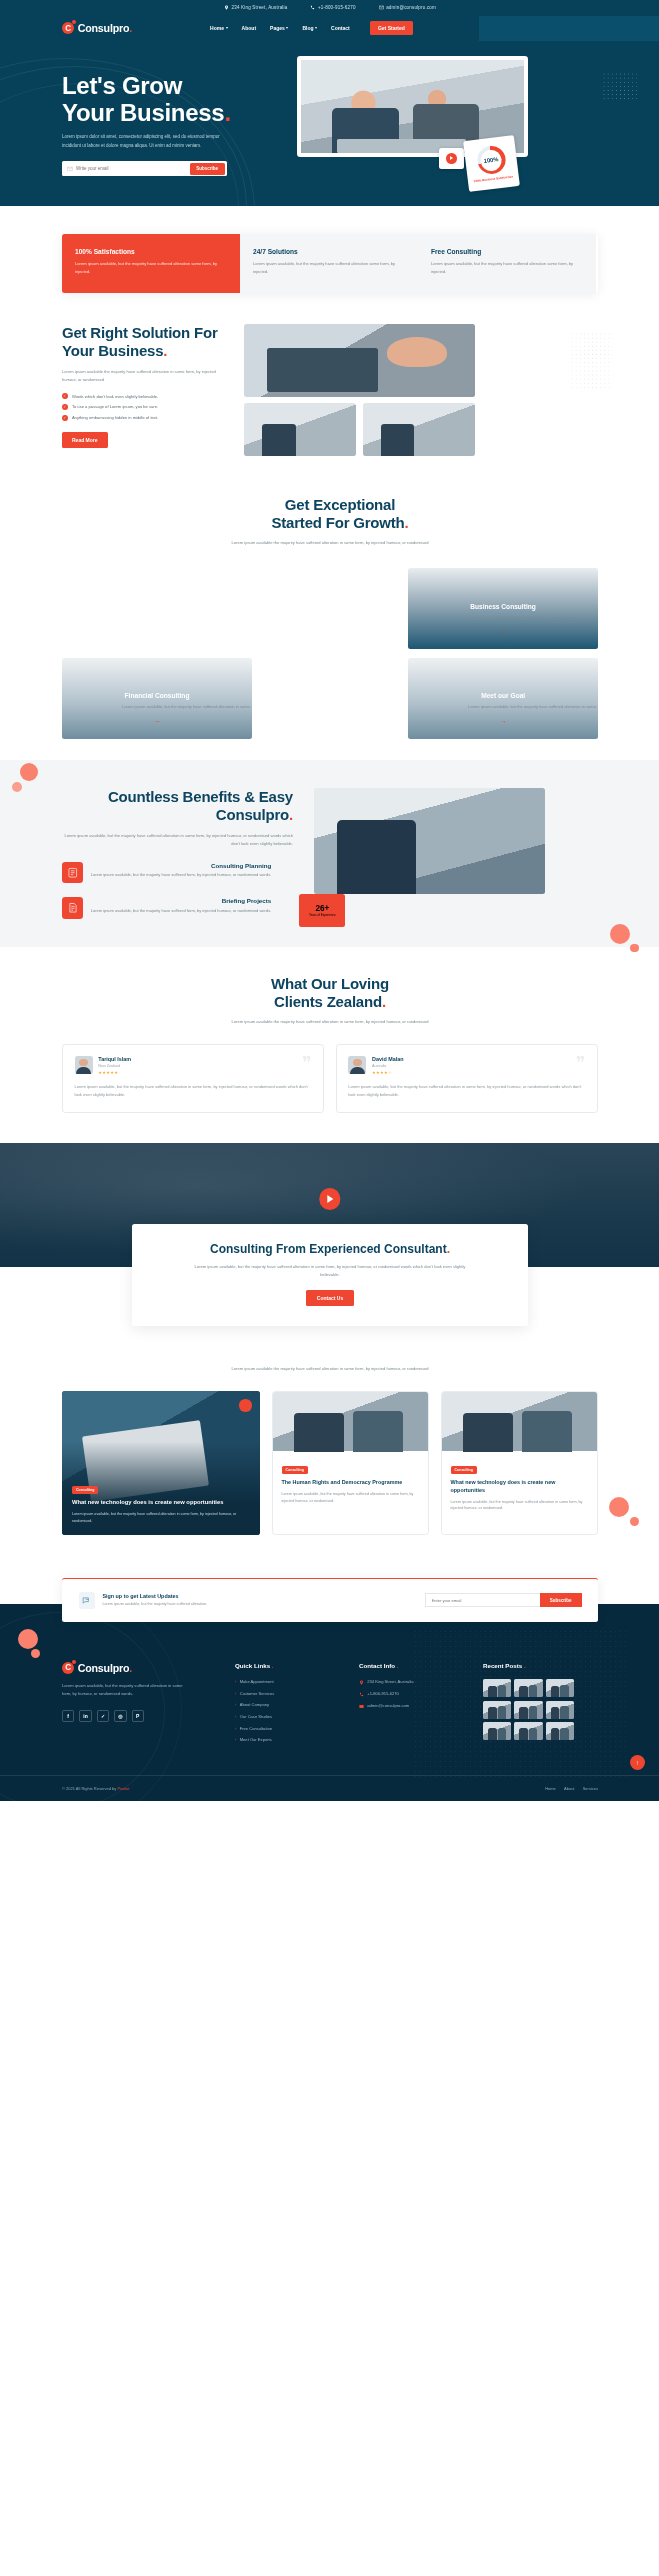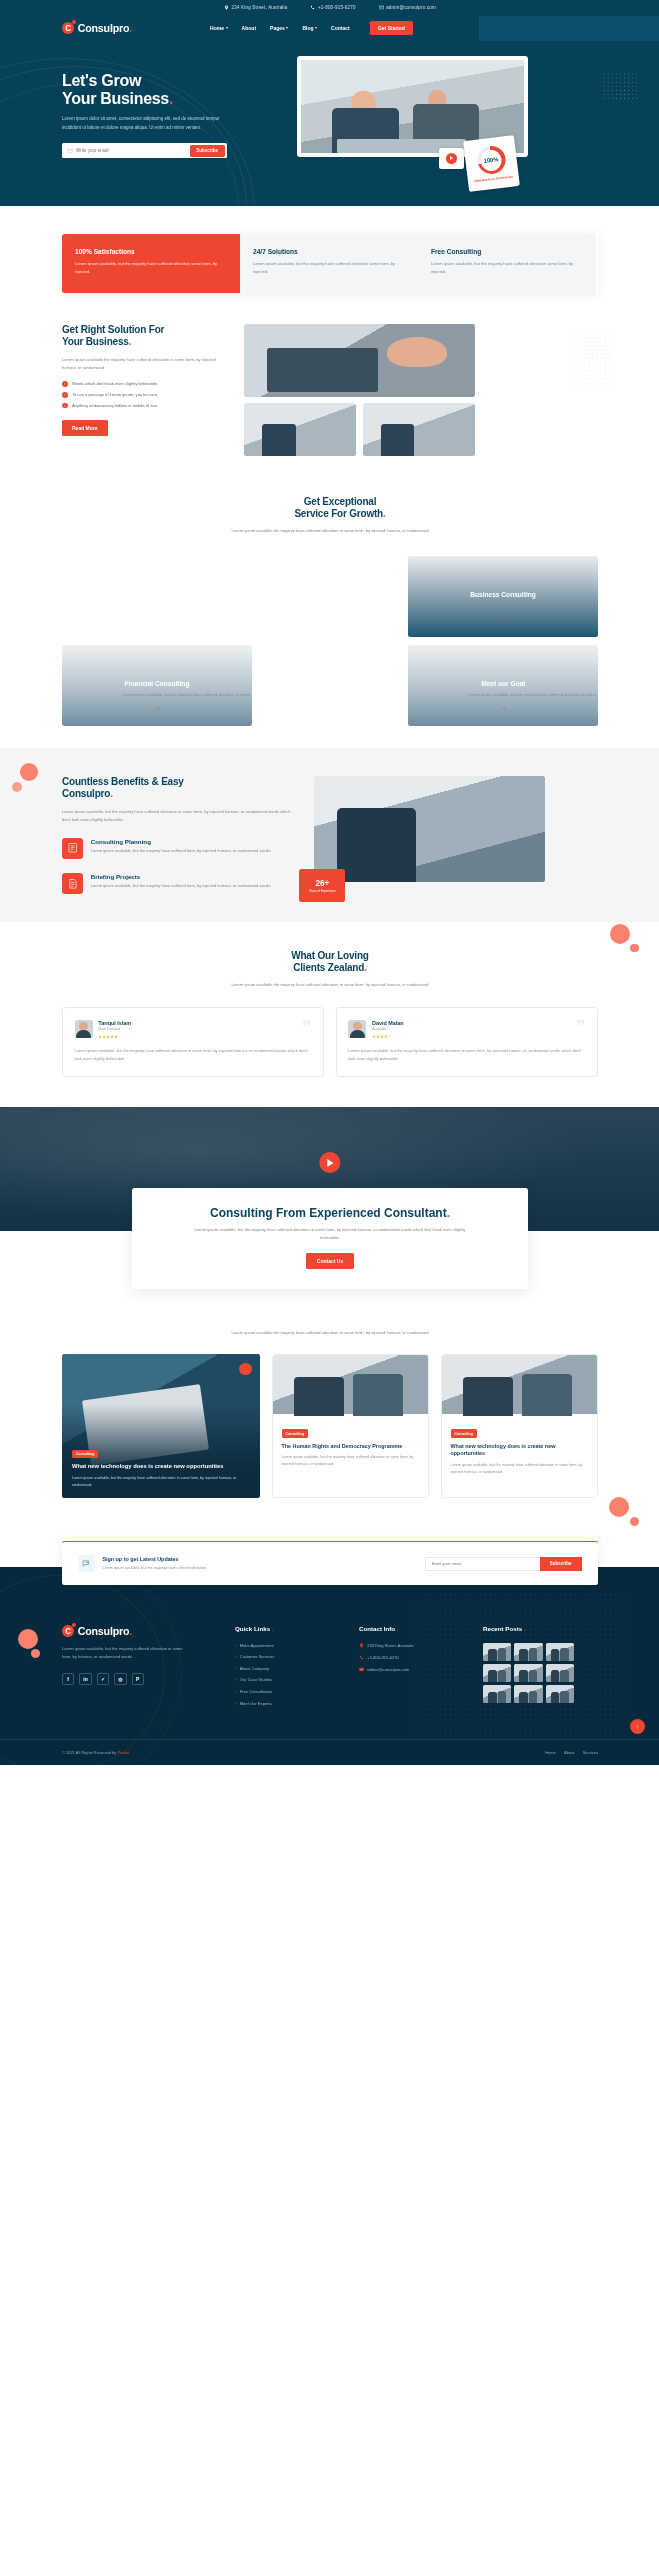--- a/index.html
+++ b/index.html
@@ -45,21 +45,21 @@
   .hero .swirl2 { position:absolute; left:-124px; bottom:-157px; width:379px; height:305px;
     border-radius:50%; border:0.8px solid rgba(255,255,255,.07); }
   .hero .swirl3 { position:absolute; left:-74px; bottom:-124px; width:313px; height:247px;
     border-radius:50%; border:0.8px solid rgba(255,255,255,.06); }
   .hero .dots { position:absolute; right:23px; top:31px; width:35px; height:28px;
     background-image:radial-gradient(rgba(255,255,255,.35) 0.5px, transparent 0.5px);
     background-size:4.1px 4.1px; }
   .hero-in { width:536px; margin:0 auto; position:relative; padding-top:31px;
              display:flex; z-index:4;}
   .h-left { width:214px; }
-  .h1 { font-size:16px; line-height:1.13; font-weight:bold; color:#fff; letter-spacing:-0.3px;}
+  .h1 { font-size:24px; line-height:1.13; font-weight:bold; color:#fff; letter-spacing:-0.3px;}
   .h1 i { color:#ef4631; font-style:normal; }
   .h-sub { margin-top:7.4px; font-size:4.5px; line-height:1.85; color:#bcd3de; width:169px;}
   .sub-form { margin-top:11.5px; width:165px; height:15px; background:#fff; border-radius:1.6px;
               display:flex; align-items:center; padding:0 2.5px 0 5px; }
   .sub-form .mi { width:5.8px; height:5.8px; opacity:.45; }
   .sub-form input { border:0; outline:none; flex:1; font-size:4.5px; color:#98a6ae;
                     font-family:"Liberation Sans",sans-serif; padding-left:3.3px;}
   .sub-form button { background:#ef4631; color:#fff; border:0; font-size:4.5px;
                      font-weight:bold; padding:3.3px 6.6px; border-radius:1.6px; cursor:pointer;}
   .h-right { position:absolute; left:235px; top:15px; width:297px; }
@@ -103,21 +103,21 @@
   .fcard.red { background:#ef4631; }
   .fcard h4 { font-size:6.6px; font-weight:bold; color:#0b4360; margin-bottom:5.8px;}
   .fcard.red h4 { color:#fff; }
   .fcard p { font-size:4.1px; line-height:1.9; color:#7b8990; }
   .fcard.red p { color:#ffe3dd; }
 
   
   .solution { padding:31px 0 25px; position:relative; }
   .sol-in { width:536px; margin:0 auto; display:flex; gap:20px; }
   .sol-l { width:162px; }
-  .h2 { font-size:10px; line-height:1.22; font-weight:bold; color:#0d4460; letter-spacing:-0.2px;}
+  .h2 { font-size:15px; line-height:1.22; font-weight:bold; color:#0d4460; letter-spacing:-0.2px;}
   .h2 i { color:#ef4631; font-style:normal;}
   .sol-l p.lead { margin-top:8.2px; font-size:4.1px; line-height:1.95; color:#7b8990;}
   .ticks { margin-top:9px; display:flex; flex-direction:column; gap:5px;}
   .tick { display:flex; align-items:center; gap:4.1px; font-size:4.1px; color:#5d6b72;}
   .tick .c { width:5.8px;height:5.8px;border-radius:50%;background:#ef4631;color:#fff;
     font-size:3.7px;display:flex;align-items:center;justify-content:center;flex:none;}
   .btn-red { margin-top:11.5px; background:#ef4631;color:#fff;border:0;font-size:5px;
     font-weight:bold;padding:5px 10px;border-radius:1.6px;cursor:pointer;}
   .sol-r { flex:1; position:relative; }
   .simg-top { width:231px; height:73px; border-radius:2.5px; overflow:hidden; position:relative;
@@ -161,37 +161,37 @@
           color:#fff; position:relative; }
   .sbox.light { background:linear-gradient(180deg,#eef1f3 0%, #b2c2cc 55%, #6f8e9f 100%); }
   .sbox h4 { font-size:6.6px; font-weight:bold; margin-top:23px;}
   .sbox p { font-size:4px; line-height:1.9; margin-top:4.1px; opacity:.93;}
   .sbox .arr { margin-top:5.8px; font-size:7.4px; color:#ef4631; line-height:1;}
   .srow2 { width:536px; margin:8.2px auto 0; display:flex; gap:8.2px; justify-content:flex-start;}
 
   
   .benefits { background:#f4f5f6; padding:28px 0 28px; position:relative; }
   .ben-in { width:536px; margin:0 auto; display:flex; gap:21.4px; }
-  .ben-l { width:231px; }
+  .ben-l { width:231px;text-align:right; }
   .ben-l p.lead { margin-top:7.4px; font-size:4.1px; line-height:1.95; color:#7b8990;}
   .bitem { display:flex; gap:7.4px; margin-top:14px; }
   .bicon { width:21.4px;height:21.4px;border-radius:3.3px;background:#ef4631;flex:none;
      display:flex;align-items:center;justify-content:center;}
   .bicon svg{width:11.5px;height:11.5px;fill:none;stroke:#fff;stroke-width:1.4;}
   .bitem h5 { font-size:6.2px; font-weight:bold; color:#0d4460;}
   .bitem p { margin-top:2.5px; font-size:4px; line-height:1.85; color:#7b8990;}
   .ben-r { flex:1; position:relative; }
   .bimg { width:231px; height:106px; border-radius:2.5px; overflow:hidden; position:relative;
      background:linear-gradient(165deg,#e6ebee 0 30%,#9fb0ba 30% 70%, #6d8290 70% 100%);}
   .bimg:after{content:"";position:absolute;left:10%;top:30%;width:34%;height:72%;
      background:#22384a;border-radius:5px 5px 0 0;}
   .bimg:before{content:"";position:absolute;left:52%;top:26%;width:34%;height:76%;
      background:#3c5costs;border-radius:5px 5px 0 0;}
   .expbadge { position:absolute; left:-15px; bottom:-8.2px; width:46px; height:33px;
-     background:#ef4631; border-radius:2.5px; color:#ffffff; display:flex; flex-direction:column;
+     background:#ef4631; border-radius:2.5px; color:#000000; display:flex; flex-direction:column;
      align-items:center; justify-content:center; }
   .expbadge b{font-size:8.2px;}
   .expbadge span{font-size:3px;line-height:1.35;text-align:center;margin-top:0.8px;}
 
   
   .testi { padding:28px 0 30px; text-align:center; position:relative;}
   .testi .h2{text-align:center;}
   .testi > p { margin:6.6px auto 0; width:231px; font-size:4.1px; line-height:1.9; color:#7b8990;}
   .tcards { width:536px; margin:18px auto 0; display:flex; gap:11.5px; text-align:left;}
   .tcard { flex:1; border:0.8px solid #e7eaec; border-radius:3.3px; padding:11.5px 11.5px 13px;
@@ -465,21 +465,21 @@
           <div class="simg-s"></div>
           <div class="simg-s"></div>
         </div>
       </div>
     </div>
   </div>
 
   <div class="excep">
     <div class="h2">
       <div>Get Exceptional</div>
-      <div><span>Service For Growth</span><i>.</i></div>
+      <div><span>Started For Growth</span><i>.</i></div>
     </div>
     <p>Lorem ipsum available the majority have suffered alteration in some form, by injected humour, or randomised</p>
     <div class="sgrid">
       <div class="sbox">
         <h4>Business Consulting</h4>
         <p>Lorem ipsum available, but the majority have suffered alteration in some.</p>
         <div class="arr">→</div>
       </div>
     </div>
     <div class="srow2">

